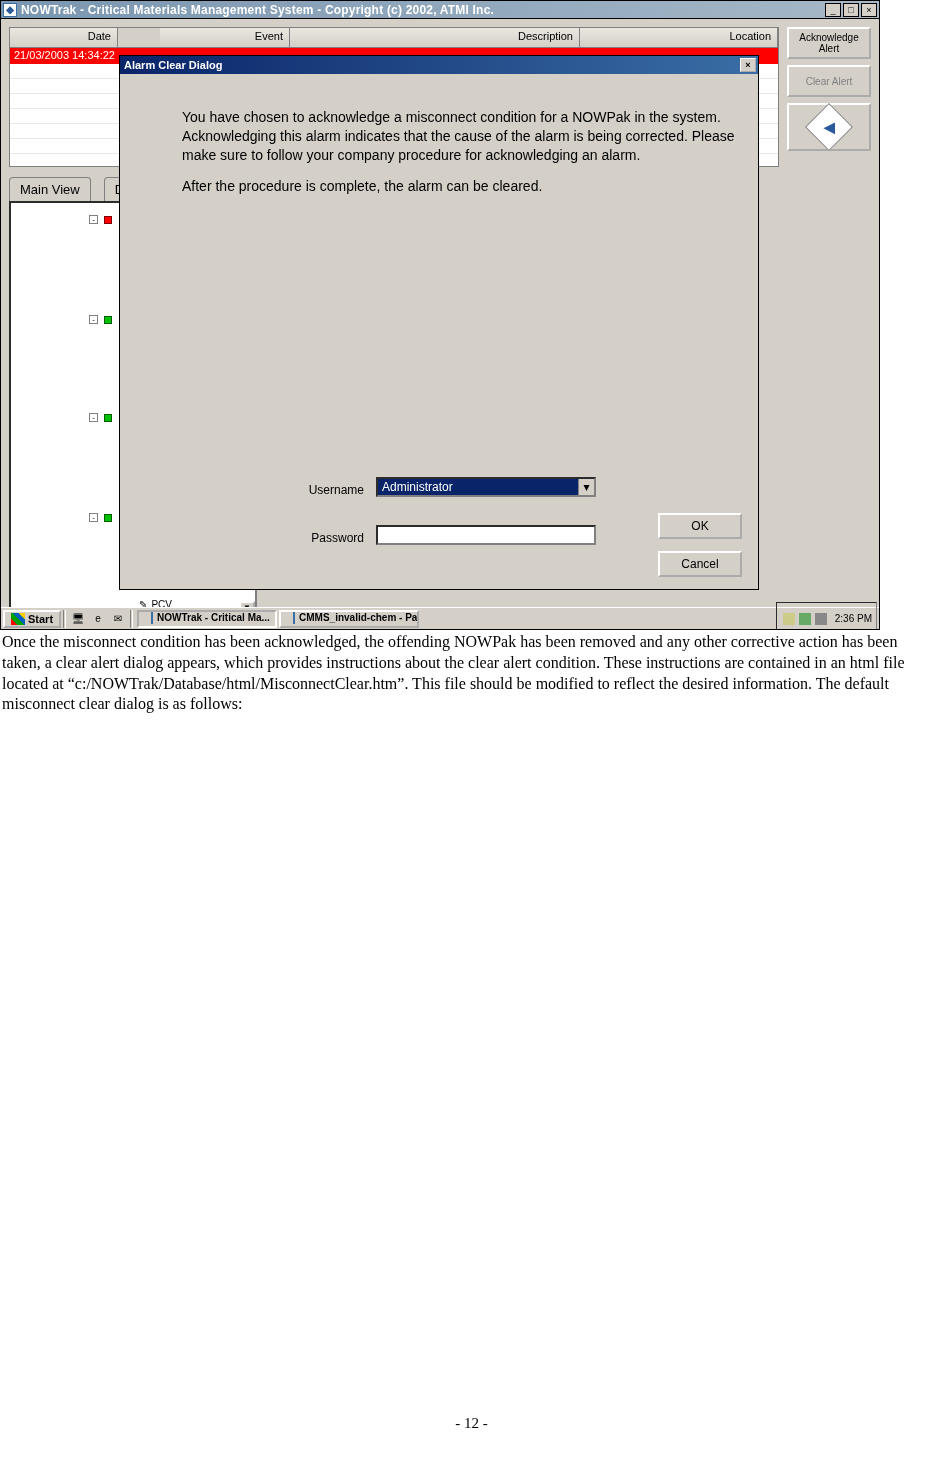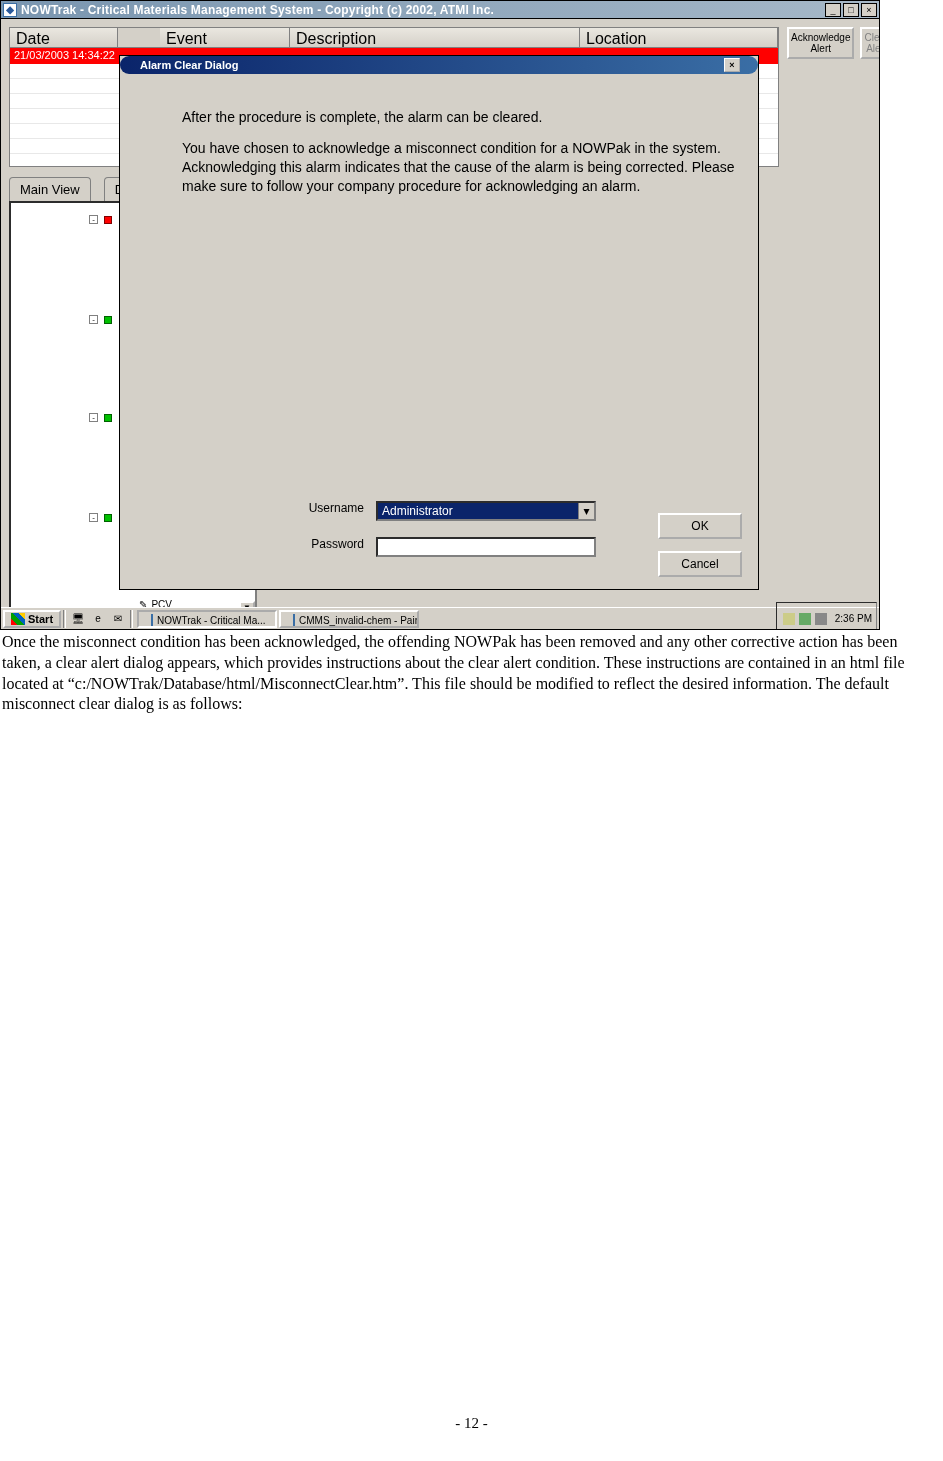--- a/index.html
+++ b/index.html
@@ -71,23 +71,24 @@
   }
   .alert-table .thead {
     display: flex;
     background: #d4d0c8;
     border-bottom: 1px solid #808080;
     height: 20px;
   }
   .alert-table .th {
     border-right: 1px solid #808080;
     padding: 2px 6px;
-    font-size: 16px;
+    font-size: 11px;
     color: #000;
     background: linear-gradient(#eae7e0, #d4d0c8);
+    text-align: right;
   }
   .alert-table .th:nth-child(1){ width: 108px; }
   .alert-table .th:nth-child(2){ width: 130px; margin-left: 42px; }
   .alert-table .th:nth-child(3){ width: 290px; }
   .alert-table .th:nth-child(4){ flex: 1; }
   .alert-row {
     display: flex;
     height: 16px;
     background: #ff0000;
     color: #fff;
@@ -99,21 +100,21 @@
   .alert-cell:nth-child(3){ width: 290px; }
   .alert-cell:nth-child(4){ flex: 1; }
   .alert-blank-row { height: 15px; border-bottom: 1px solid #e8e8e8; }
 
   
   .side-buttons {
     position: absolute;
     top: 6px; right: 6px;
     width: 84px;
     display: flex;
-    flex-direction: row;
+    flex-direction: column;
     gap: 6px;
   }
   .btn {
     height: 32px;
     background: #d4d0c8;
     border: 2px outset #fff;
     font-size: 10px;
     text-align: center;
     display: flex;
     align-items: center;
@@ -232,26 +233,27 @@
     margin: 0 2px;
     background: #d4d0c8;
     display: inline-flex; align-items:center; justify-content:center;
     font-size: 10px;
   }
   .task-item {
     height: 18px;
     padding: 0 12px;
     background: #d4d0c8;
     border: 2px inset #fff;
-    display: flex; align-items: flex-end;
+    display: flex; align-items: flex-start;
     margin-left: 2px;
     font-size: 10px;
     max-width: 140px;
     overflow: hidden;
     white-space: nowrap;
+    font-weight: bold;
   }
   .task-item.raised { border: 2px outset #fff; }
   .task-item .ticon {
     width: 12px; height: 12px; margin-right: 4px;
     background: #fff; border: 1px solid #3a6ea5;
     display:inline-block;
   }
   .tray {
     margin-left: auto;
     display: flex;
@@ -277,24 +279,23 @@
     background: #d4d0c8;
     border: 1px solid #000;
     box-shadow: 2px 2px 0 rgba(0,0,0,0);
   }
   .dlg-titlebar {
     height: 18px;
     background: linear-gradient(to right, #0a246a, #3a6ea5);
     color: #fff;
     display: flex;
     align-items: center;
-    padding: 0 18px;
+    padding: 0 2px;
     font-weight: bold;
     font-size: 11px;
-    border-radius: 9px;
   }
   .dlg-titlebar-text { flex: 1; padding-left: 2px; }
   .dlg-close {
     width: 16px; height: 14px;
     background: #d4d0c8;
     border: 1px outset #fff;
     color: #000;
     font-size: 9px;
     display:flex;align-items:center;justify-content:center;
   }
@@ -315,22 +316,22 @@
   .dlg-form {
     position: absolute;
     left: 140px;
     bottom: 10px;
     width: 480px;
     font-family: Arial, sans-serif;
     font-size: 12px;
   }
   .dlg-row {
     display: flex;
-    align-items: flex-start;
-    margin-bottom: 16px;
+    align-items: flex-end;
+    margin-bottom: 28px;
   }
   .dlg-label {
     width: 110px;
     text-align: right;
     padding-right: 12px;
     color: #000;
   }
   .dlg-select {
     width: 220px;
     height: 20px;
@@ -474,22 +475,22 @@
 
   </div>
 
   <div class="dialog">
     <div class="dlg-titlebar">
       <span class="dlg-titlebar-text">Alarm Clear Dialog</span>
       <div class="dlg-close">×</div>
     </div>
     <div class="dlg-body">
       <div class="dlg-text">
+        <p>You have chosen to acknowledge a misconnect condition for a NOWPak in the system. Acknowledging this alarm indicates that the cause of the alarm is being corrected. Please make sure to follow your company procedure for acknowledging an alarm.</p>
         <p>After the procedure is complete, the alarm can be cleared.</p>
-        <p>You have chosen to acknowledge a misconnect condition for a NOWPak in the system. Acknowledging this alarm indicates that the cause of the alarm is being corrected. Please make sure to follow your company procedure for acknowledging an alarm.</p>
       </div>
 
       <div class="dlg-form">
         <div class="dlg-row">
           <div class="dlg-label">Username</div>
           <div class="dlg-select">
             <span>Administrator</span>
             <div class="sel-arrow">▾</div>
           </div>
         </div>

